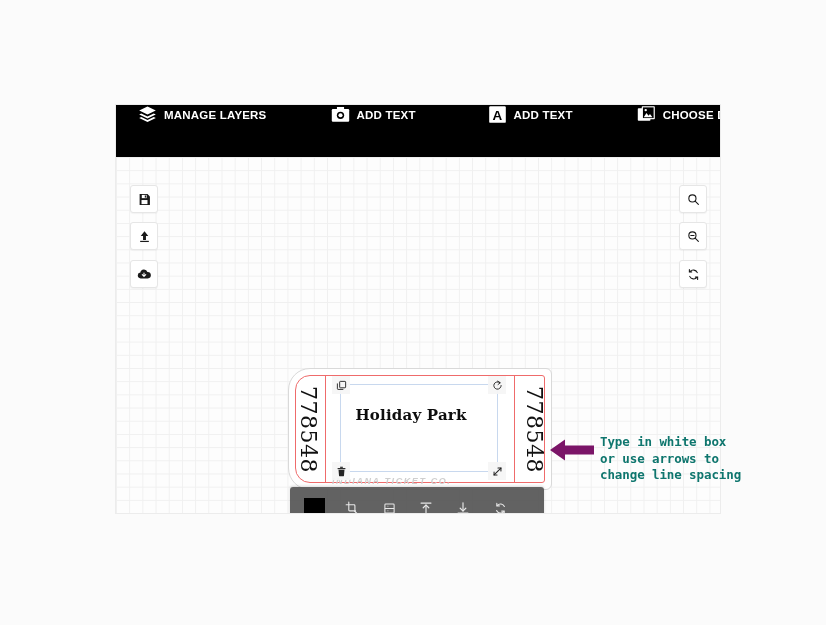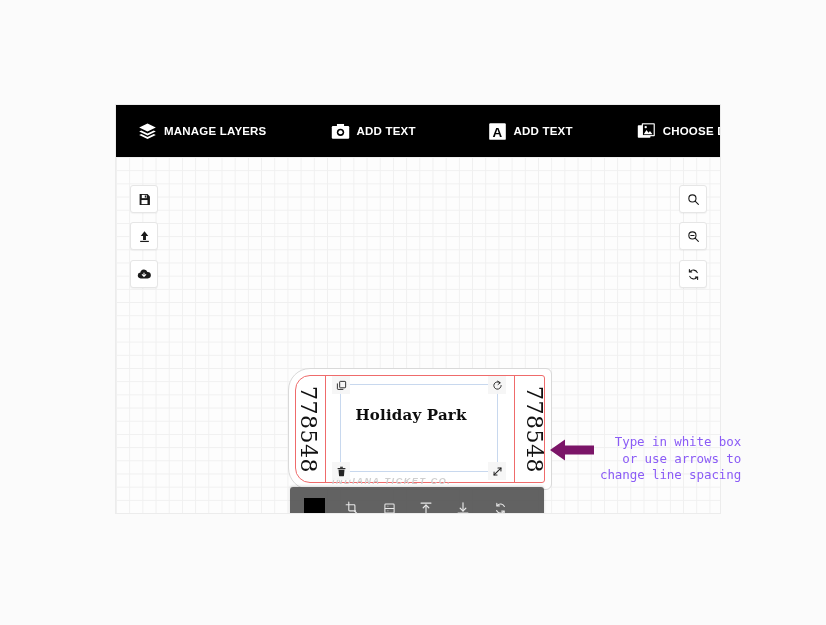--- a/index.html
+++ b/index.html
@@ -14,21 +14,21 @@
   #app{
     position:absolute;left:116px;top:105px;width:604px;height:408px;
     background:#ffffff;
     box-shadow:0 0 0 1px #ececec;
     overflow:hidden;
   }
   
   #topbar{
     position:absolute;left:0;top:0;width:604px;height:52px;
     background:#000000;
-    display:flex;align-items:center;
+    display:flex;align-items:flex-start;
   }
   .tb-item{
     display:flex;align-items:center;gap:7px;
     color:#ffffff;
     font-size:11.5px;font-weight:bold;letter-spacing:0.2px;
     font-family:"Liberation Sans", sans-serif;
     cursor:pointer;
     white-space:nowrap;
   }
   .tb-item:nth-child(1){margin-left:22px;}
@@ -149,24 +149,24 @@
   }
 
   
   #annotation{
     position:absolute;left:550px;top:434px;width:262px;
     display:flex;align-items:flex-start;gap:6px;
   }
   #anno-arrow{margin-top:4px;flex:0 0 auto;}
   #anno-text{
     font-family:"DejaVu Sans Mono", monospace;
-    font-size:12.5px;font-weight:normal;
+    font-size:12.5px;font-weight:bold;
     line-height:16.5px;
-    color:#8b5cf6;
-    text-align:right;
+    color:#0f766e;
+    text-align:left;
     white-space:pre-line;
     letter-spacing:-0.1px;
   }
 </style>
 </head>
 <body>
 
 <div id="app">
 
   <div id="topbar">

